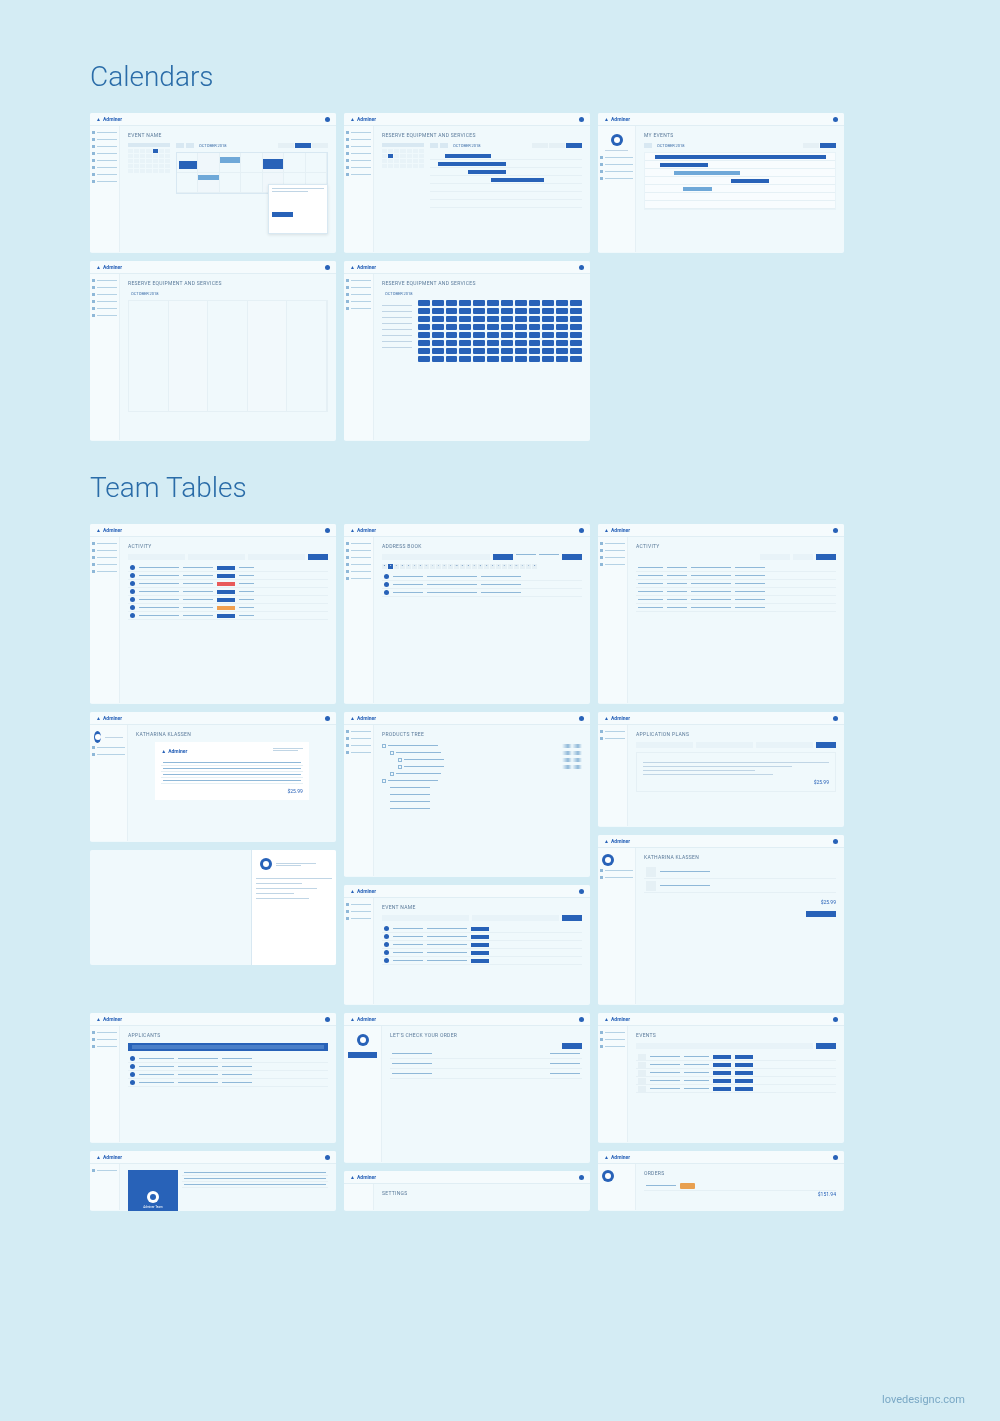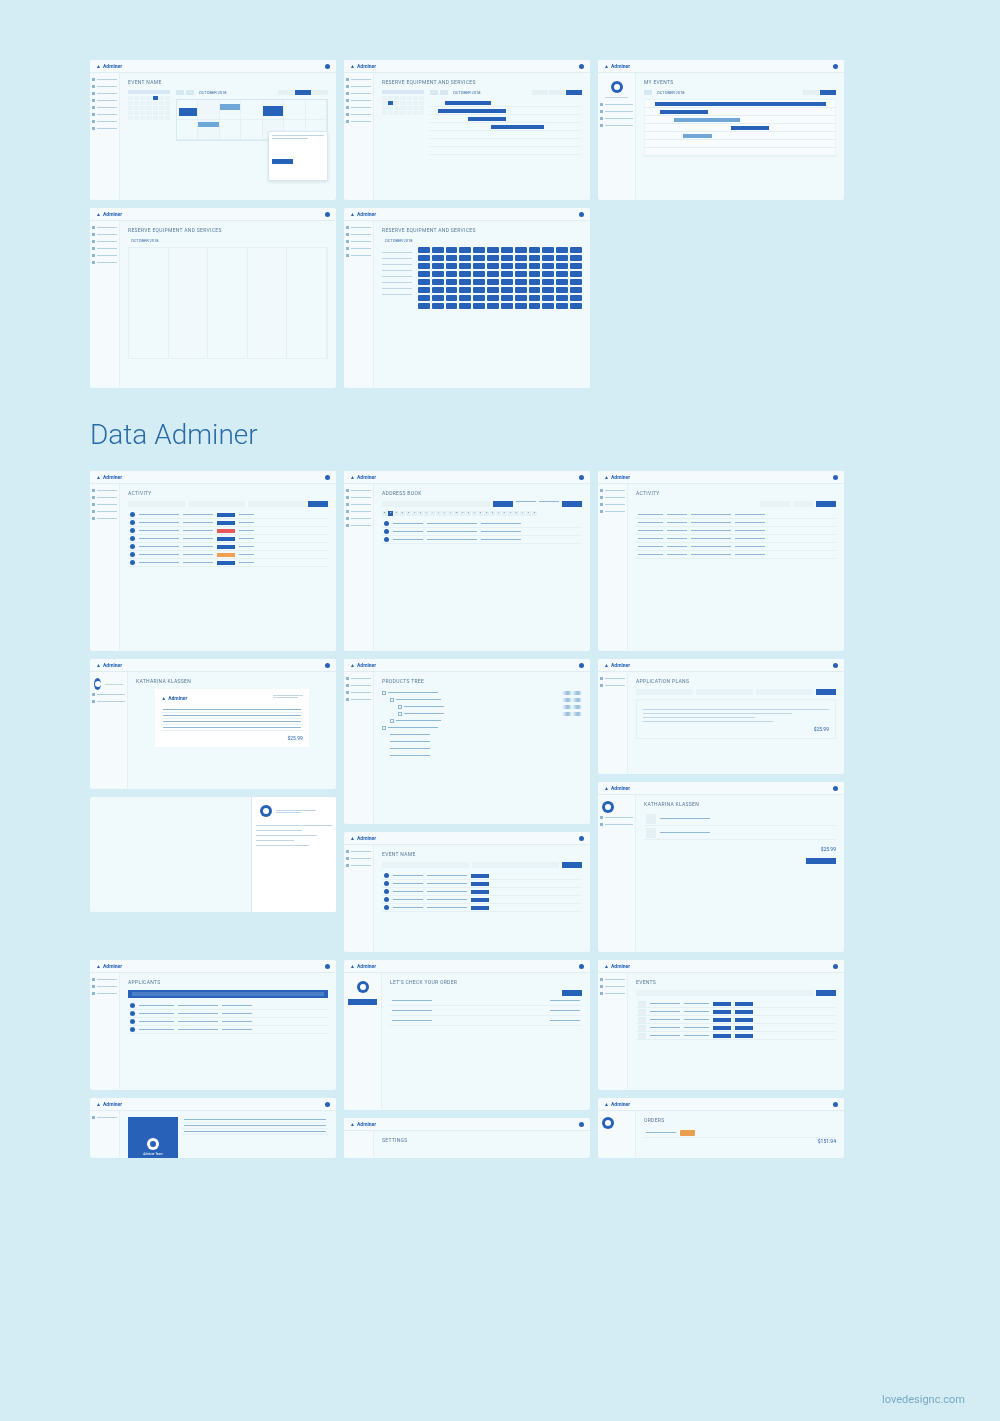--- a/index.html
+++ b/index.html
@@ -341,20 +341,21 @@
 .profile-card .avatar { background:#fff; }
 .profile-card .avatar::after { background:#2862b8; }
 .line { height:1px; background:#c0d5e5; }
 .block-btn { background:#2862b8; height:5px; }
 </style>
 </head>
 <body>
 
 <div class="page">
 
+<h2 class="section-title">Calendars</h2>
 
 <div class="thumbs">
 
   <div class="thumb h-sm">
     <div class="thumb-header">
       <div class="logo">Adminer</div>
       <div class="header-right">
             <div class="header-dot"></div>
           </div>
     </div>
@@ -845,21 +846,21 @@
                   <div class="year-cell"></div>
                 </div>
           </div>
         </div>
       </div>
     </div>
   </div>
 
 </div>
 
-<h2 class="section-title">Data Adminer</h2>
+<h2 class="section-title">Team Tables</h2>
 
 <div class="thumbs">
 
   <div class="thumb h-md">
     <div class="thumb-header">
           <div class="logo">Adminer</div>
           <div class="header-right">
             <div class="header-dot"></div>
           </div>
         </div>

